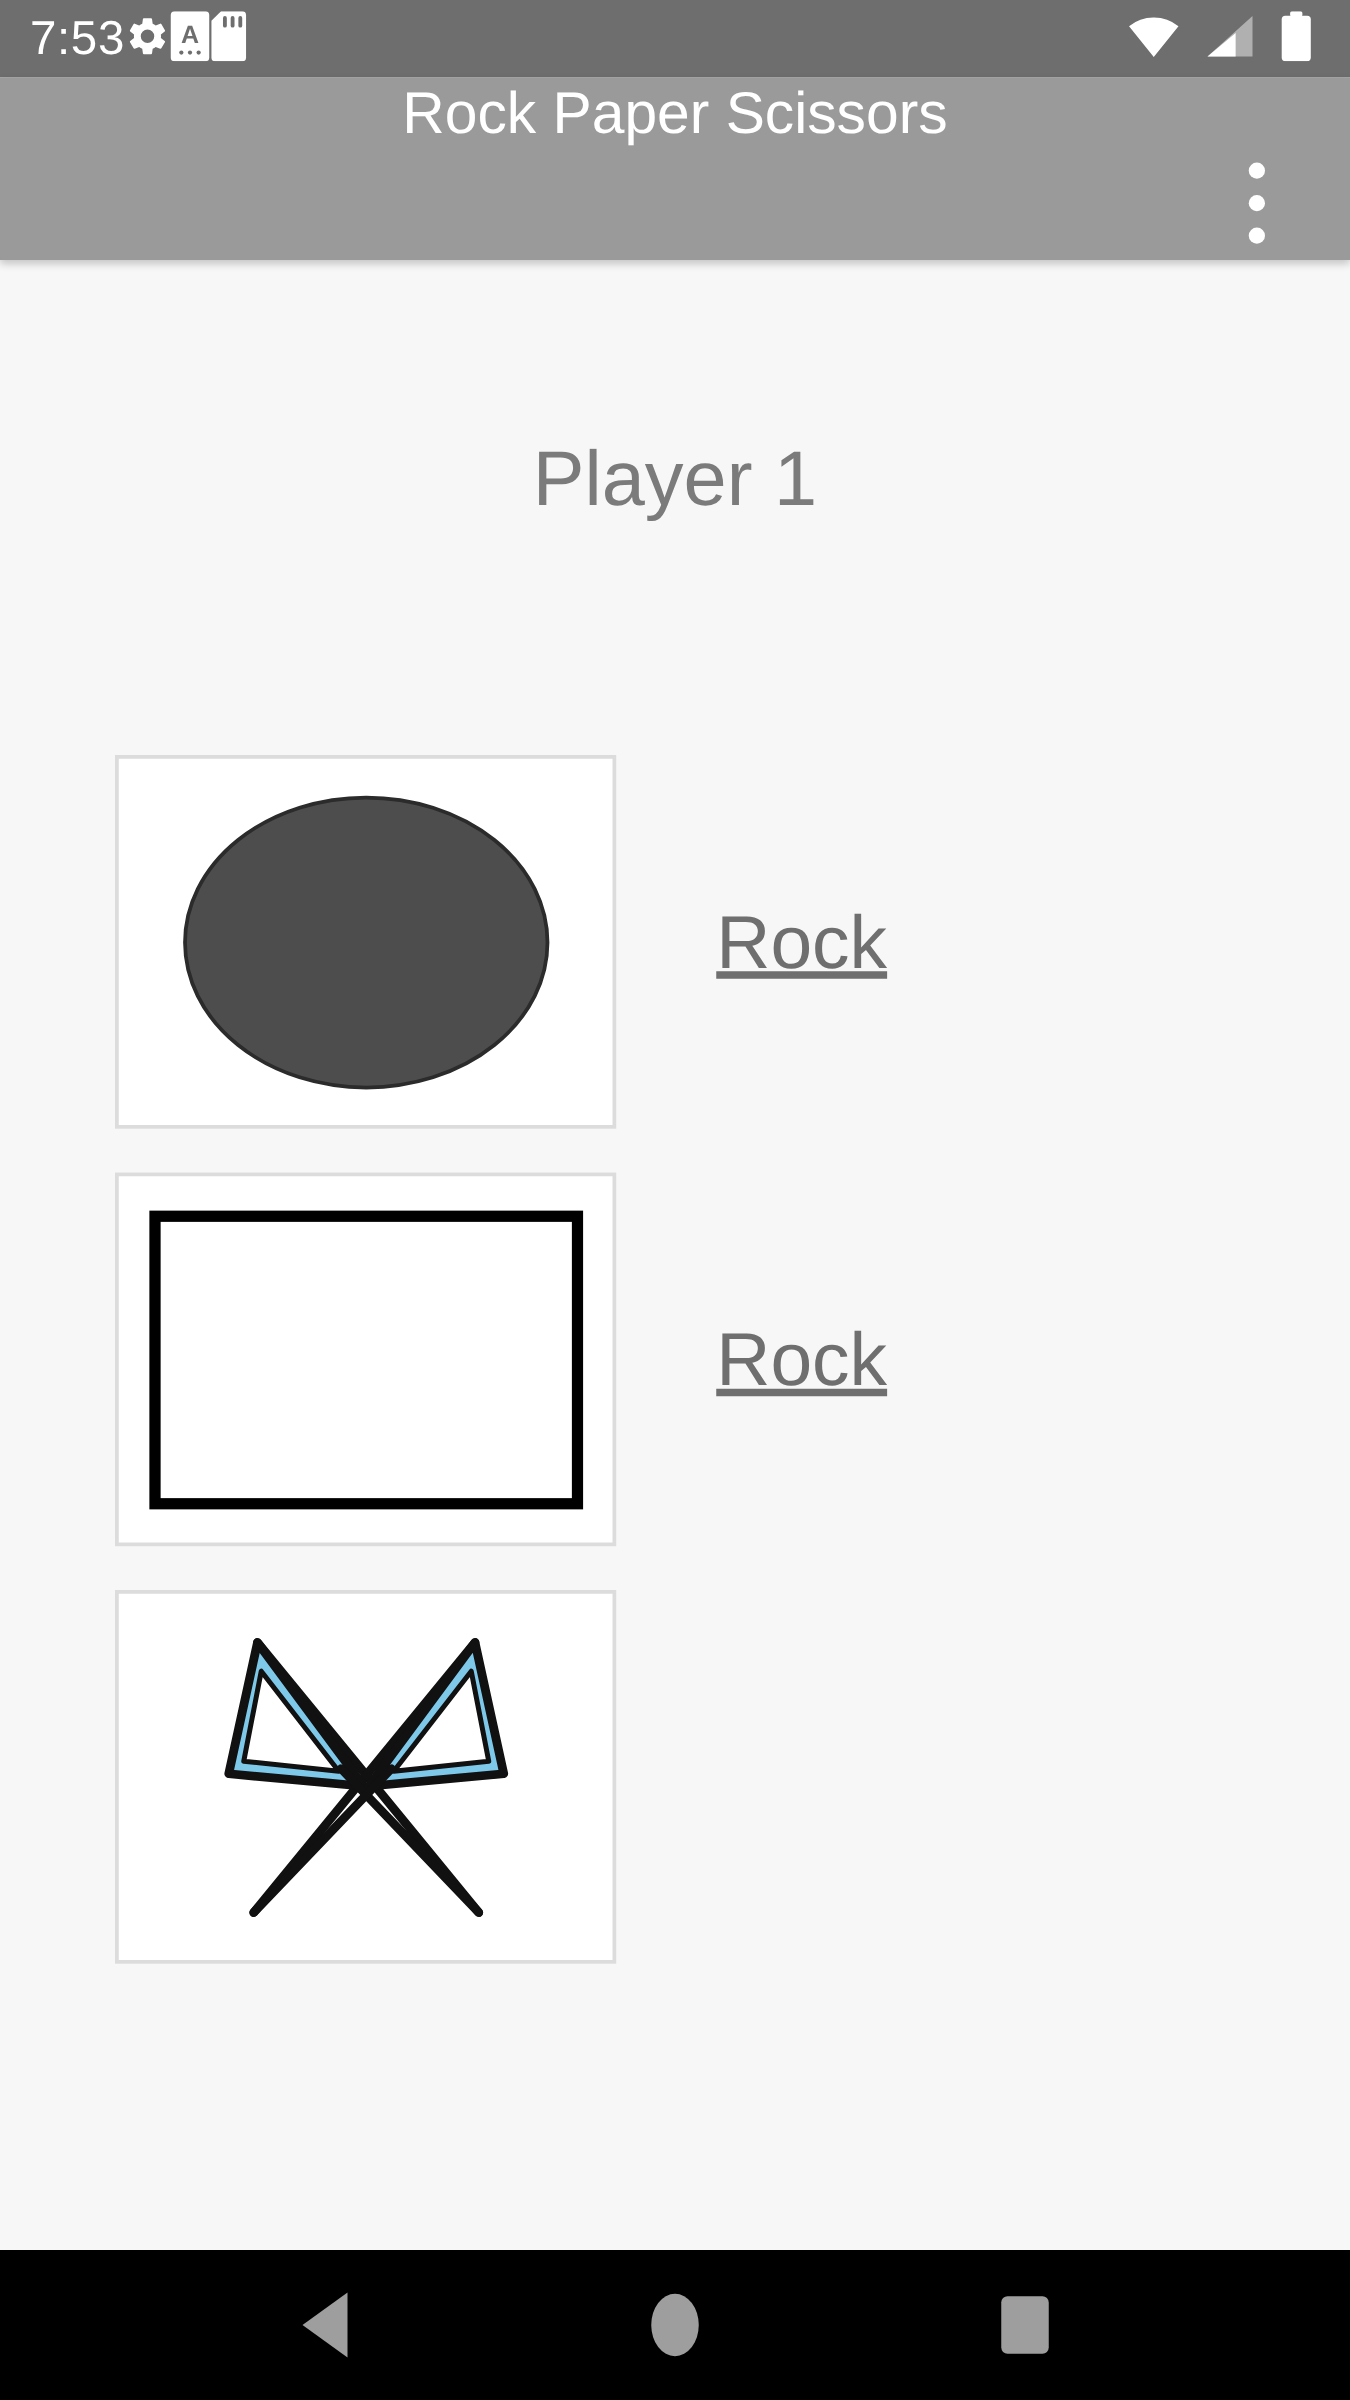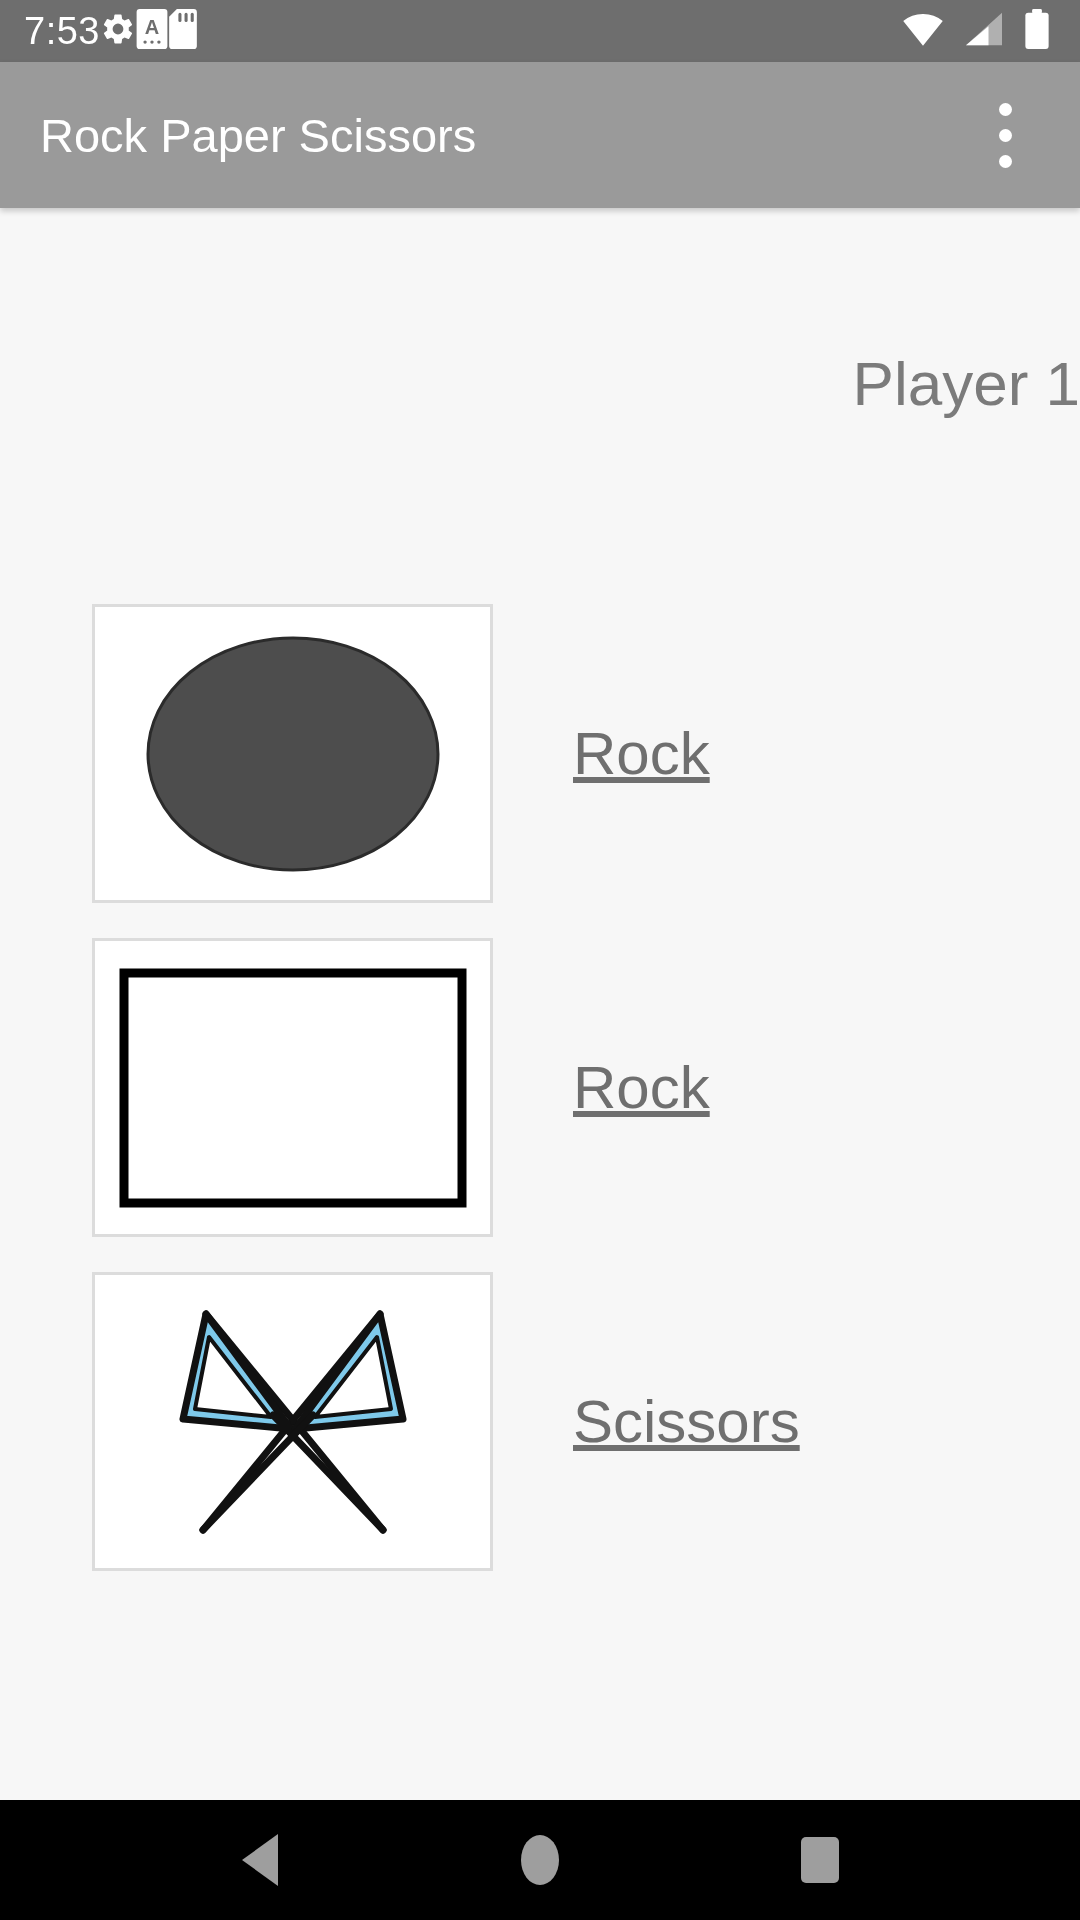--- a/index.html
+++ b/index.html
@@ -46,20 +46,21 @@
 
   
   #app-bar {
     position:absolute; top:62px; left:0;
     width:1080px; height:146px;
     background:#9a9a9a;
     display:flex; align-items:center;
     padding:0 40px;
     box-shadow:0 3px 6px rgba(0,0,0,0.20);
     z-index:5;
+    flex-direction:column;
   }
   #app-title {
     color:#ffffff;
     font-size:47px;
     font-weight:400;
     letter-spacing:0px;
     white-space:nowrap;
   }
   #overflow-menu {
     margin-left:auto;
@@ -81,21 +82,21 @@
     top:208px; left:0;
     width:1080px;
     height:1592px;
     background:#f7f7f7;
   }
 
   #player-heading {
     position:absolute;
     top:140px; left:0;
     width:1080px;
-    text-align:right;
+    text-align:center;
     color:#7b7b7b;
     font-size:62px;
     font-weight:400;
     letter-spacing:0px;
   }
 
   #choice-list {
     position:absolute;
     top:396px; left:0;
     width:1080px;
@@ -275,21 +276,20 @@
               <path d="M66 40 L52 112 L128 120 Z" fill="#ffffff" stroke="#111111" stroke-width="4" stroke-linejoin="round"></path>
 
               <path d="M237 17 L260 122 L152 132 Z" fill="#7ec9ea" stroke="#111111" stroke-width="7" stroke-linejoin="round"></path>
               <path d="M234 40 L248 112 L172 120 Z" fill="#ffffff" stroke="#111111" stroke-width="4" stroke-linejoin="round"></path>
 
               <line x1="130" y1="118" x2="240" y2="233" stroke="#111111" stroke-width="7" stroke-linecap="round"></line>
               <line x1="170" y1="118" x2="60" y2="233" stroke="#111111" stroke-width="7" stroke-linecap="round"></line>
             </svg>
           </div>
         </div>
-        <div class="choice-label">Scissors</div>
       </div>
 
     </div>
   </div>
 
   <div id="nav-bar">
     <div class="nav-btn">
       <span id="nav-back-icon"></span>
     </div>
     <div class="nav-btn">

